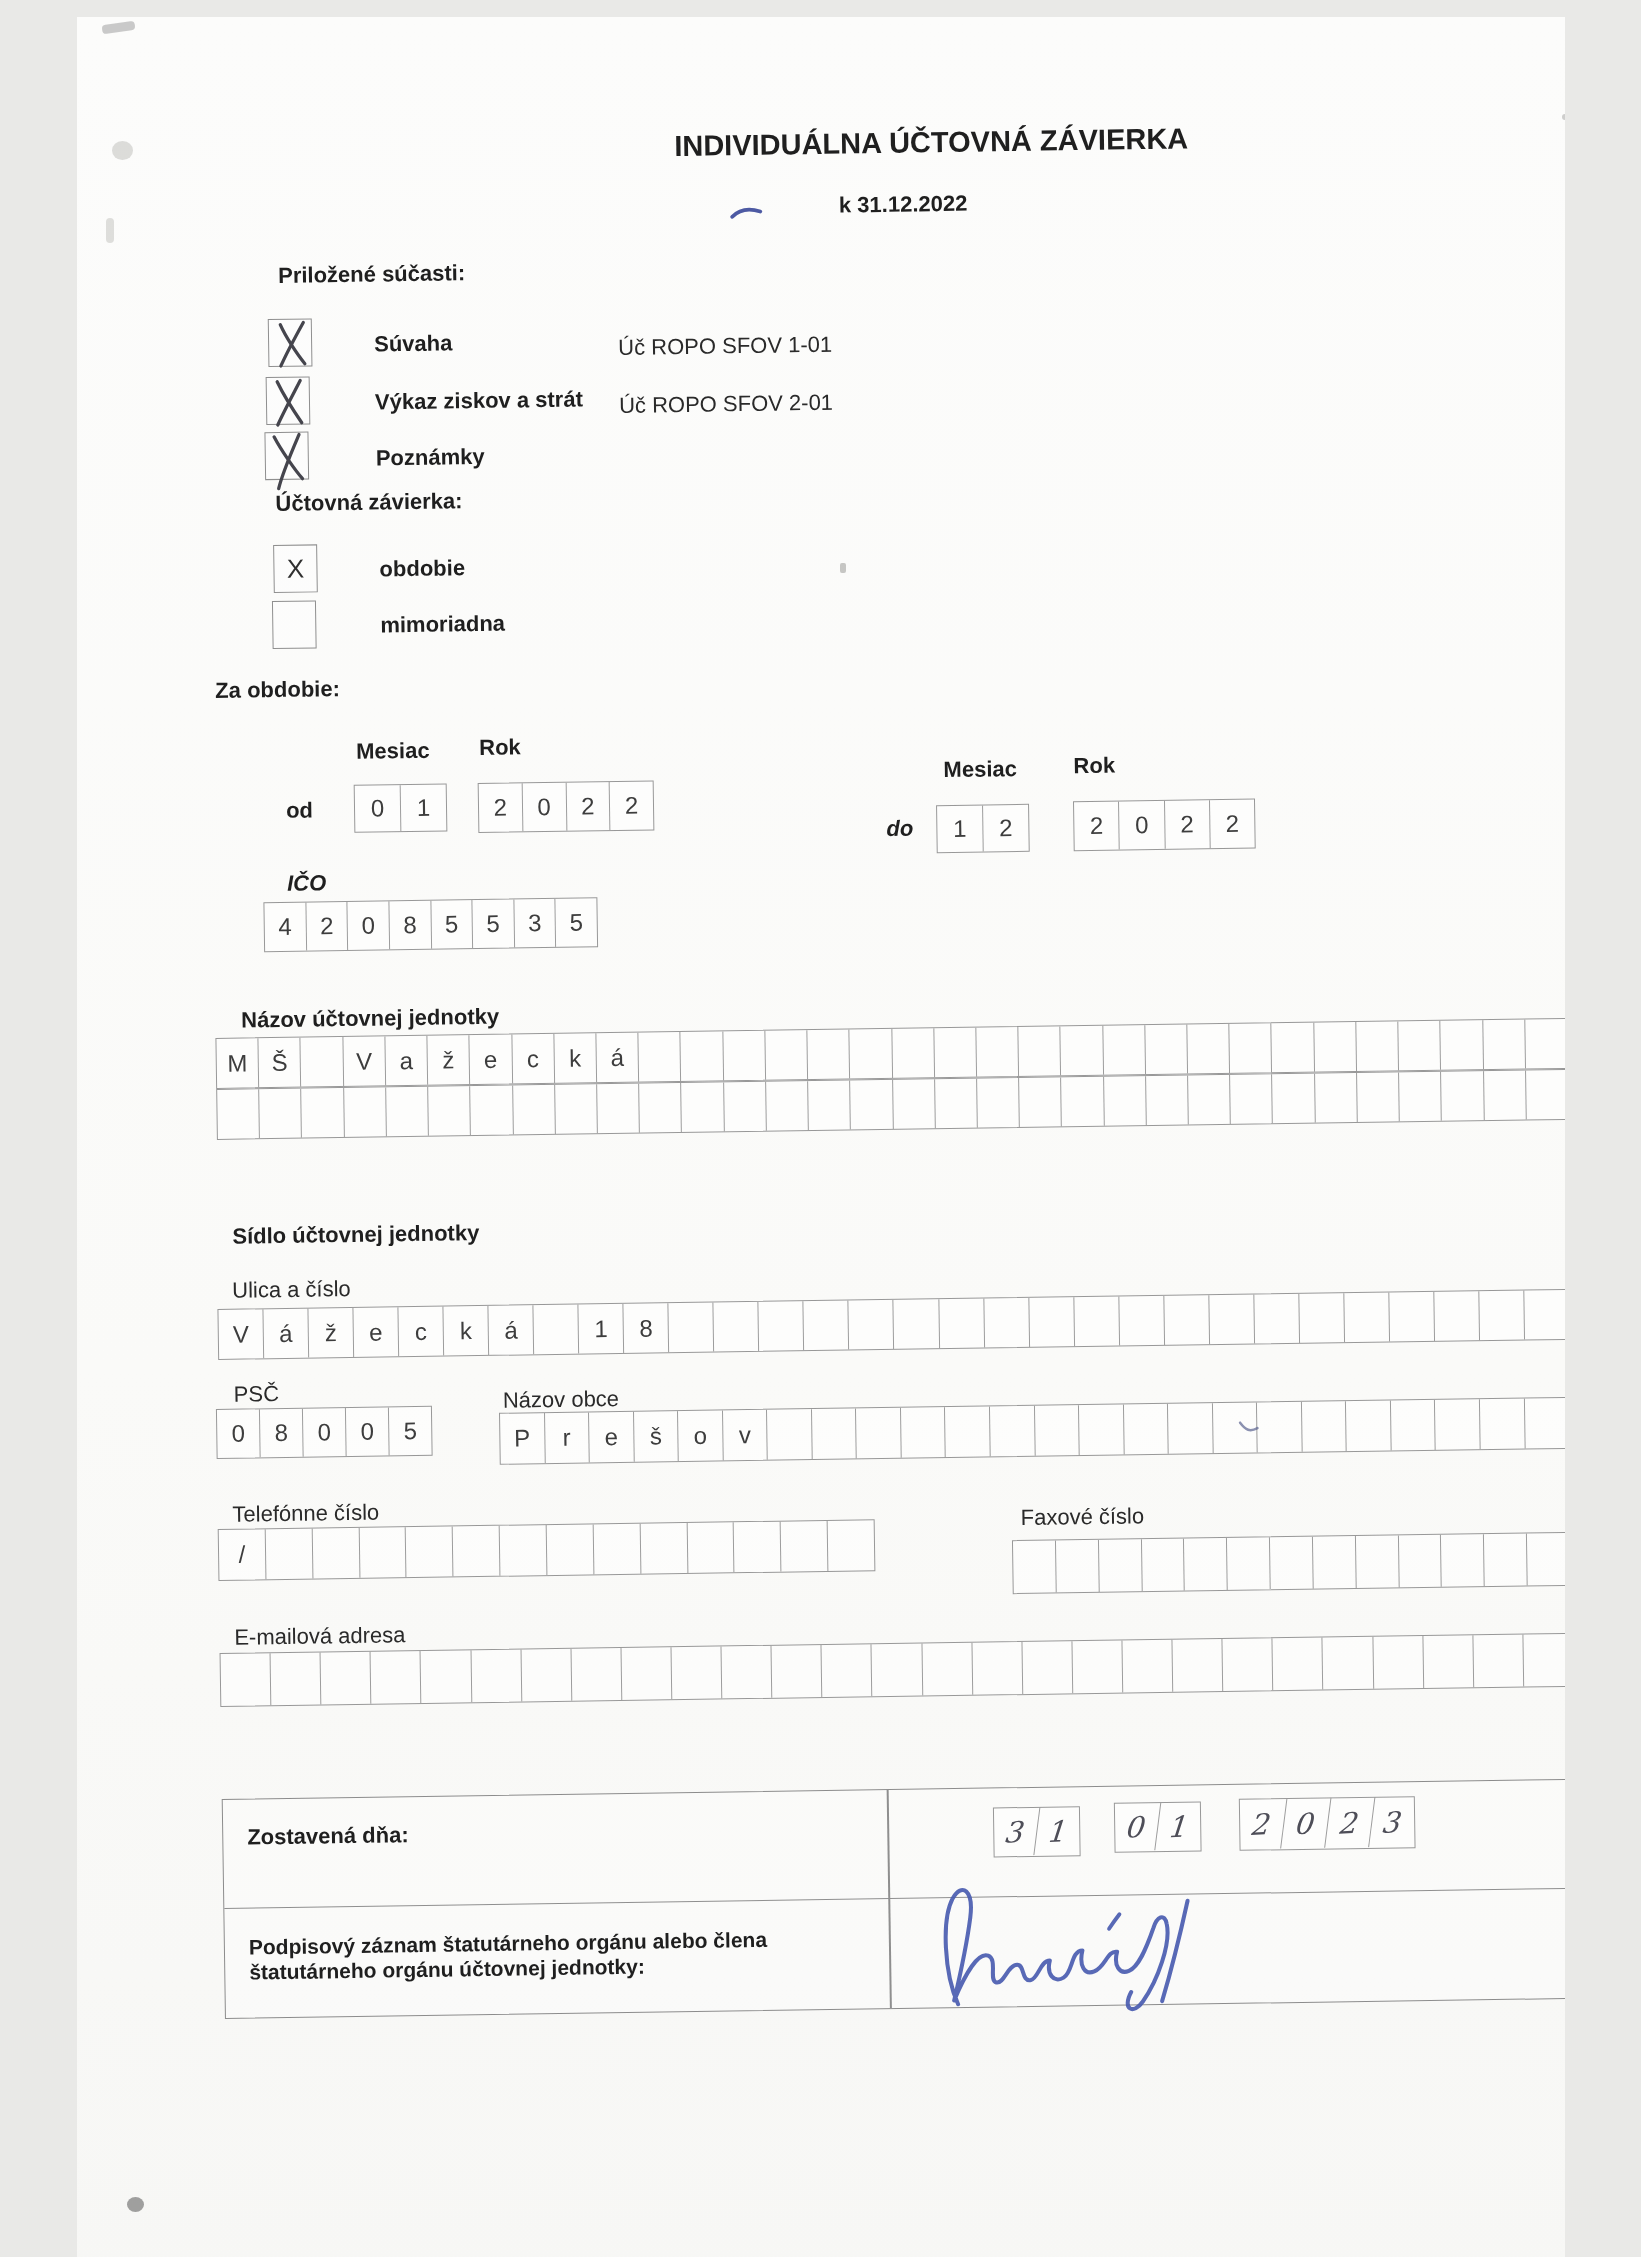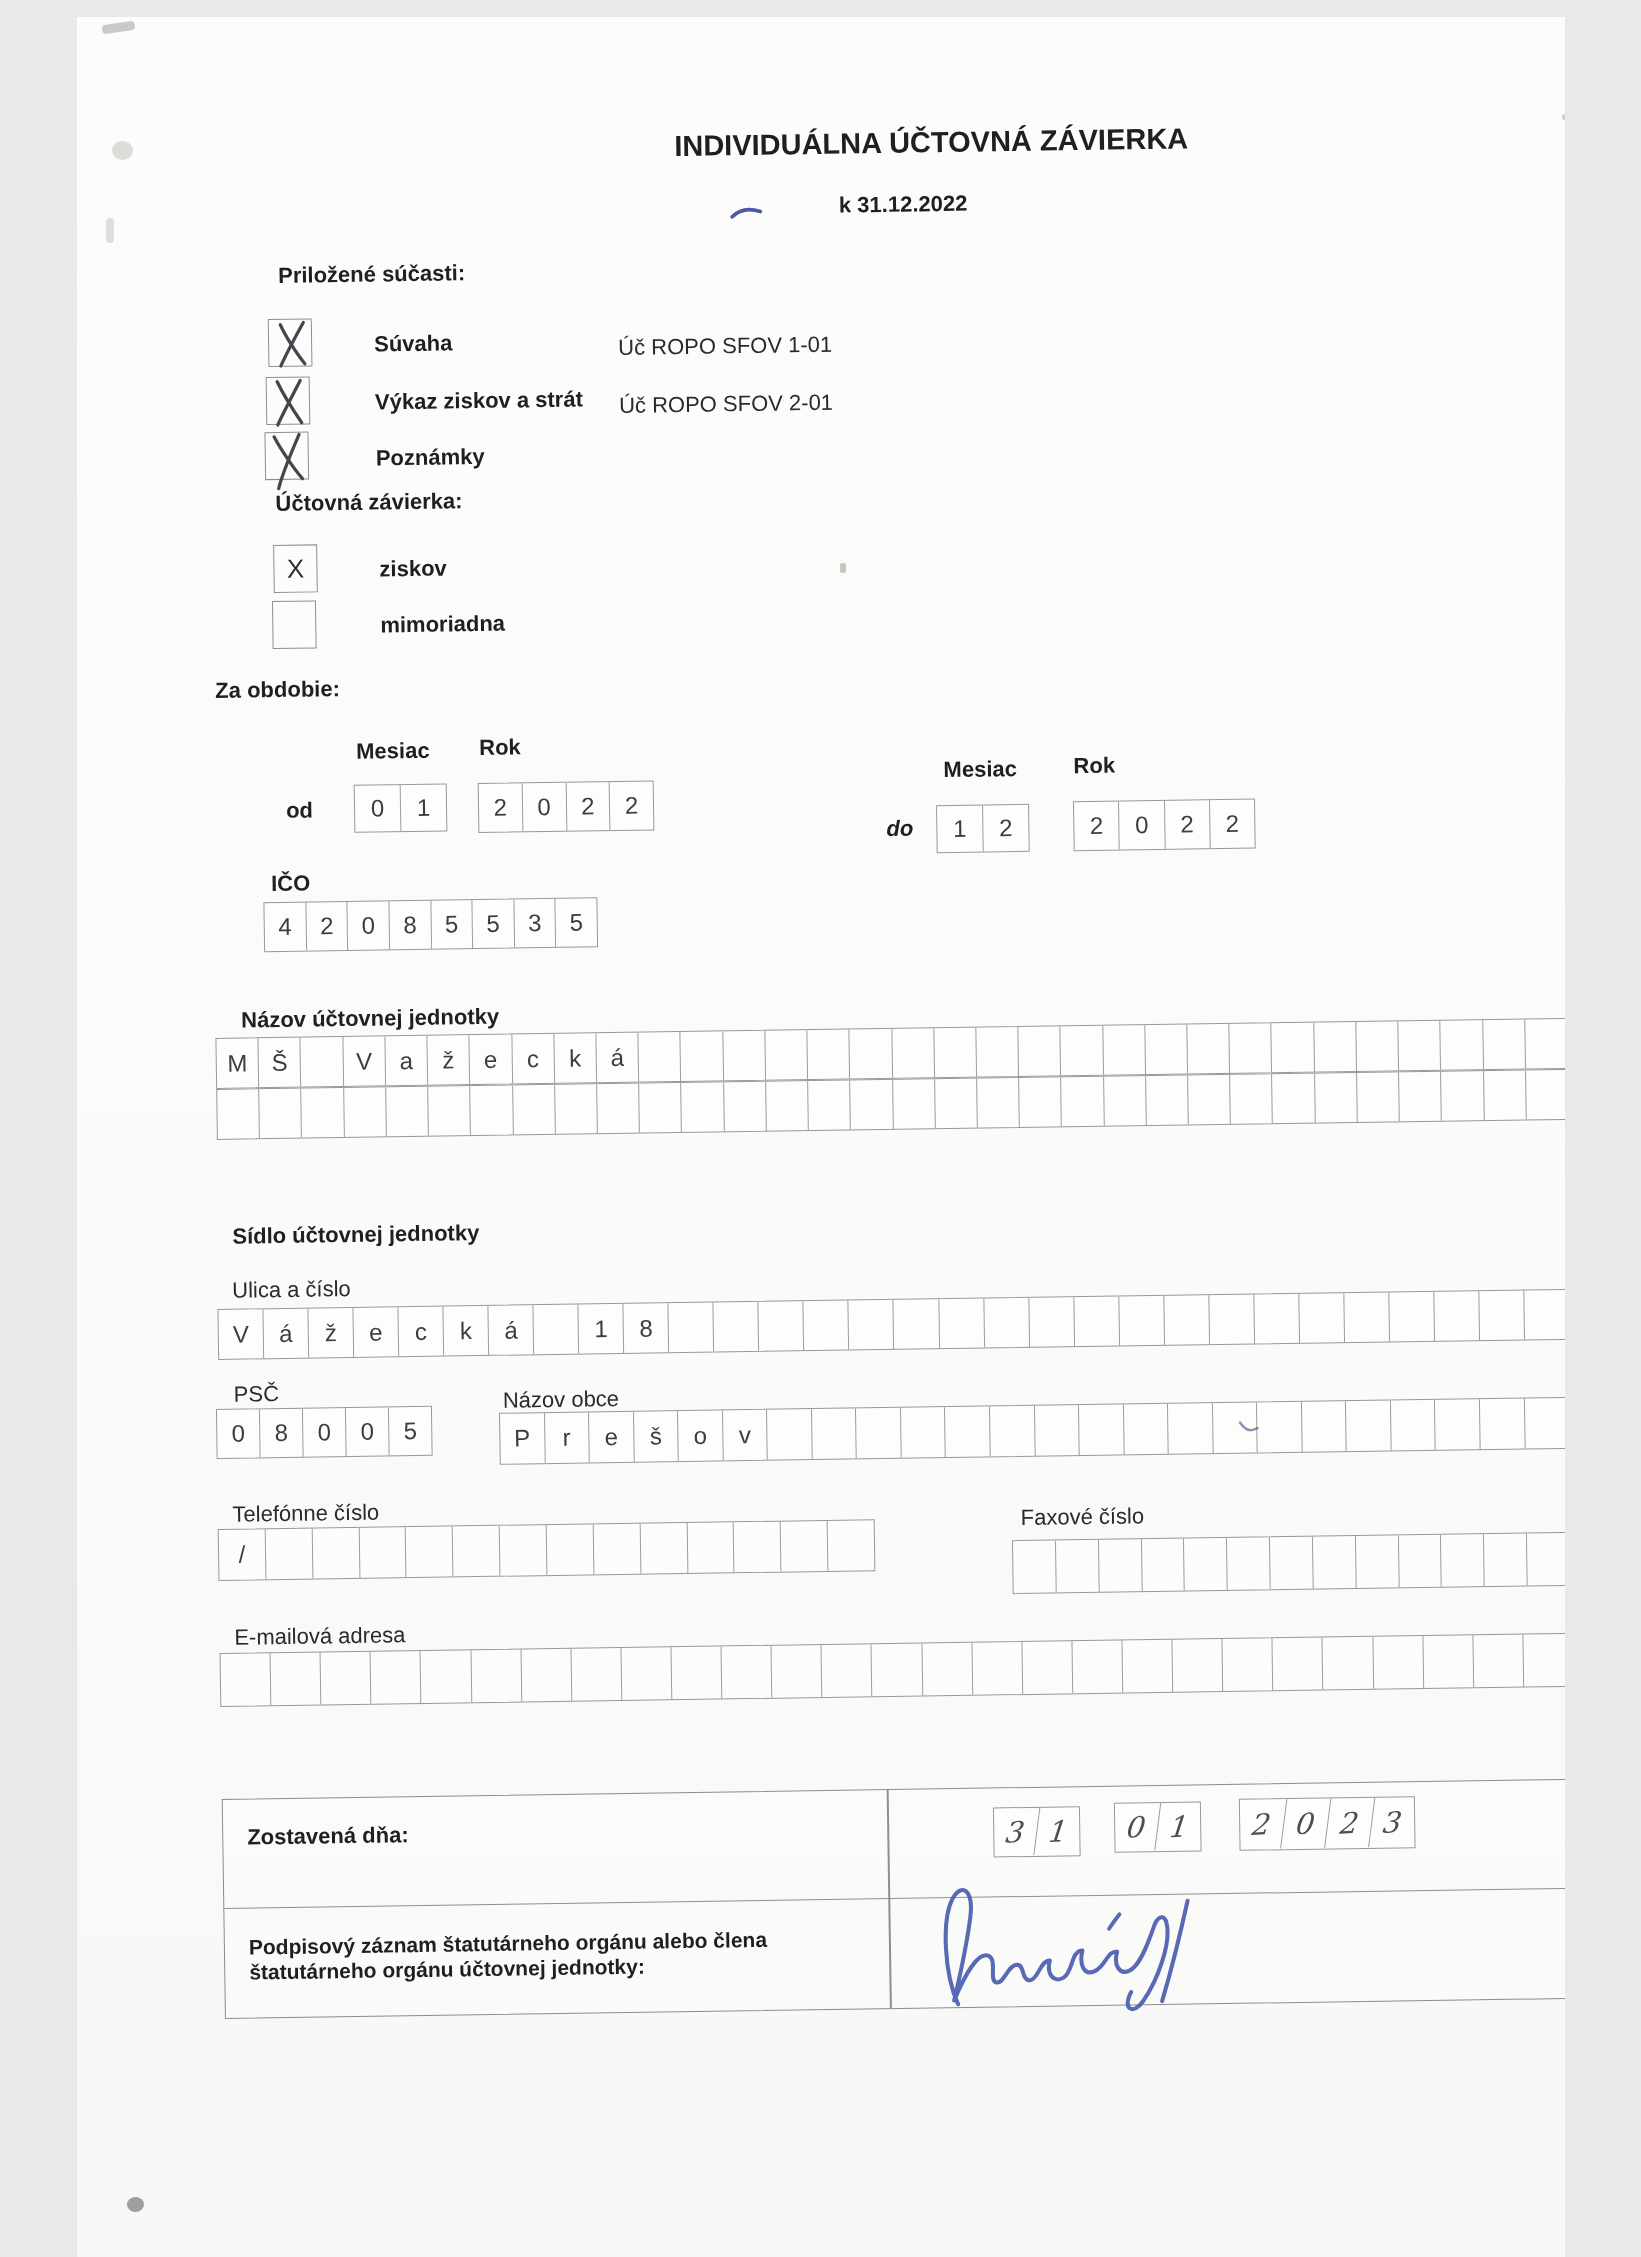--- a/index.html
+++ b/index.html
@@ -68,21 +68,21 @@
         <path d="M37,4 C29,22 19,44 15,60" fill="none" stroke="#45454d" stroke-width="3.4" stroke-linecap="round"></path>
       </svg>
     </div>
     <div class="abs b f23" style="left:309px;top:433px;">Poznámky</div>
 
     <div class="abs b f23" style="left:208px;top:477px;">Účtovná závierka:</div>
 
     <div class="checkbox" style="left:205px;top:531px;">
       <span>X</span>
     </div>
-    <div class="abs b f23" style="left:311px;top:544px;">ziskov</div>
+    <div class="abs b f23" style="left:311px;top:544px;">obdobie</div>
 
     <div class="checkbox" style="left:203px;top:587px;">
       <span></span>
     </div>
     <div class="abs b f23" style="left:311px;top:600px;">mimoriadna</div>
 
     <div class="abs b f23" style="left:145px;top:663px;">Za obdobie:</div>
 
     <div class="abs b f23" style="left:285px;top:726px;">Mesiac</div>
     <div class="abs b f23" style="left:408px;top:724px;">Rok</div>
@@ -105,21 +105,21 @@
         <div class="cell">1</div>
         <div class="cell">2</div>
       </div>
     <div class="grid" style="left:1001px;top:799px;width:182px;height:50px;">
         <div class="cell">2</div>
         <div class="cell">0</div>
         <div class="cell">2</div>
         <div class="cell">2</div>
       </div>
 
-    <div class="abs b f23" style="left:198px;top:857px;">IČO</div>
+    <div class="abs b f23" style="left:214px;top:857px;font-style:italic;">IČO</div>
     <div class="grid" style="left:190px;top:888px;width:334px;height:50px;">
         <div class="cell">4</div>
         <div class="cell">2</div>
         <div class="cell">0</div>
         <div class="cell">8</div>
         <div class="cell">5</div>
         <div class="cell">5</div>
         <div class="cell">3</div>
         <div class="cell">5</div>
       </div>

